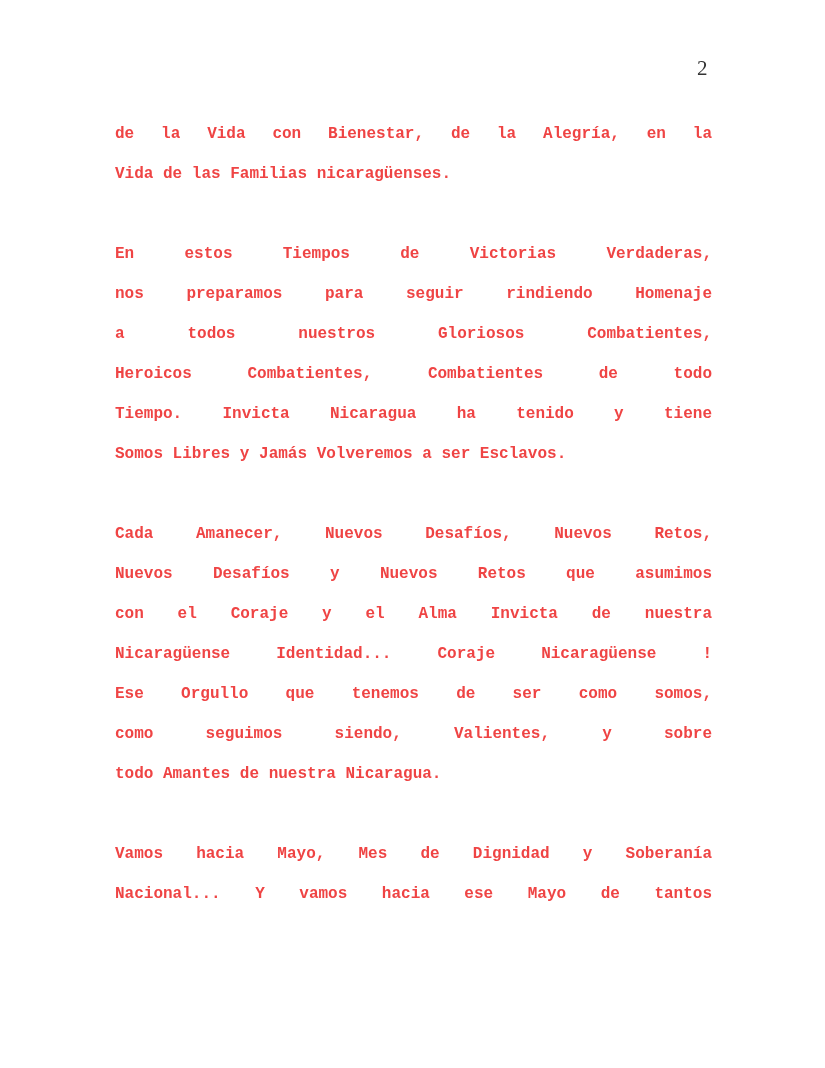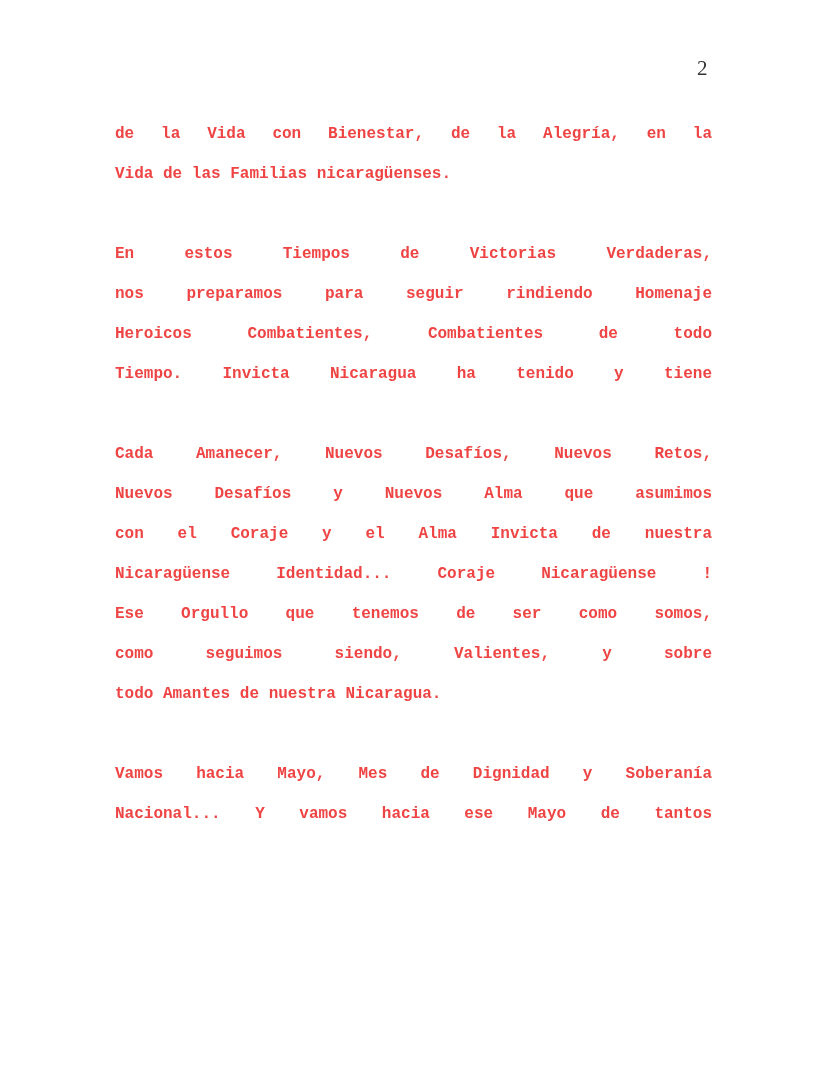--- a/index.html
+++ b/index.html
@@ -57,26 +57,28 @@
 <div class="page">
   <div class="page-number">2</div>
   <div class="doc-body">
       <div class="paragraph">
         <div class="line just">de la Vida con Bienestar, de la Alegría, en la</div>
         <div class="line left">Vida de las Familias nicaragüenses.</div>
       </div>
       <div class="paragraph">
         <div class="line just">En estos Tiempos de Victorias Verdaderas,</div>
         <div class="line just">nos preparamos para seguir rindiendo Homenaje</div>
+        <div class="line just">a todos nuestros Gloriosos Combatientes,</div>
         <div class="line just">Heroicos Combatientes, Combatientes de todo</div>
         <div class="line just">Tiempo. Invicta Nicaragua ha tenido y tiene</div>
+        <div class="line left">Somos Libres y Jamás Volveremos a ser Esclavos.</div>
       </div>
       <div class="paragraph">
         <div class="line just">Cada Amanecer, Nuevos Desafíos, Nuevos Retos,</div>
-        <div class="line just">Nuevos Desafíos y Nuevos Alma que asumimos</div>
+        <div class="line just">Nuevos Desafíos y Nuevos Retos que asumimos</div>
         <div class="line just">con el Coraje y el Alma Invicta de nuestra</div>
         <div class="line just">Nicaragüense Identidad... Coraje Nicaragüense !</div>
         <div class="line just">Ese Orgullo que tenemos de ser como somos,</div>
         <div class="line just">como seguimos siendo, Valientes, y sobre</div>
         <div class="line left">todo Amantes de nuestra Nicaragua.</div>
       </div>
       <div class="paragraph">
         <div class="line just">Vamos hacia Mayo, Mes de Dignidad y Soberanía</div>
         <div class="line just">Nacional... Y vamos hacia ese Mayo de tantos</div>
       </div>

